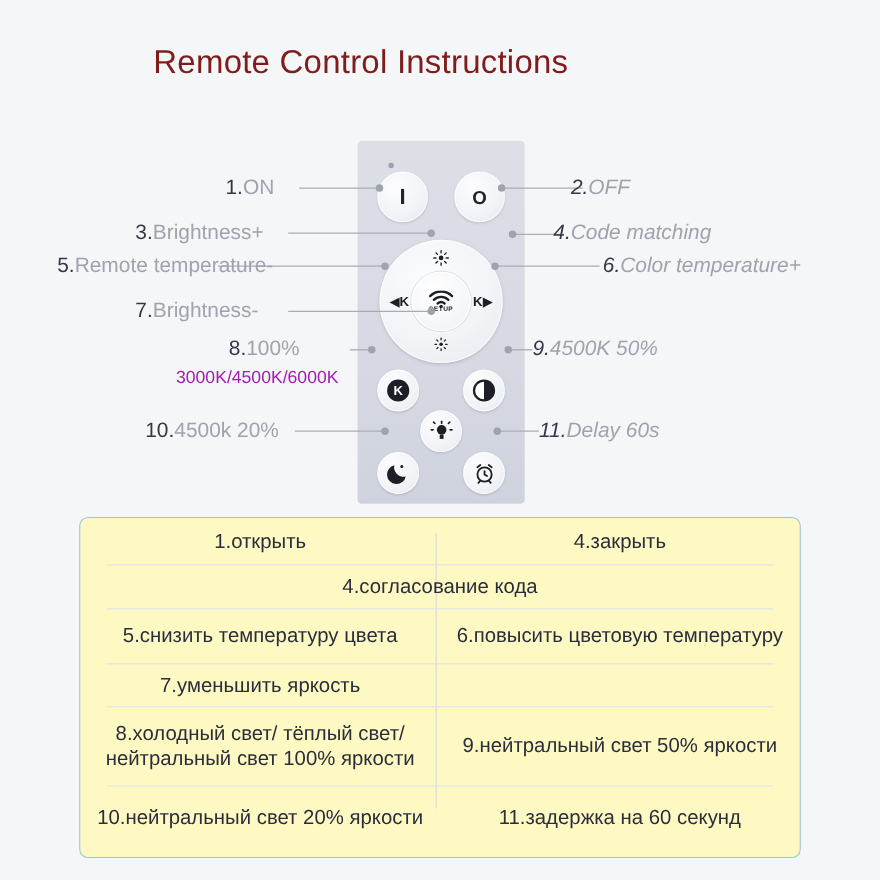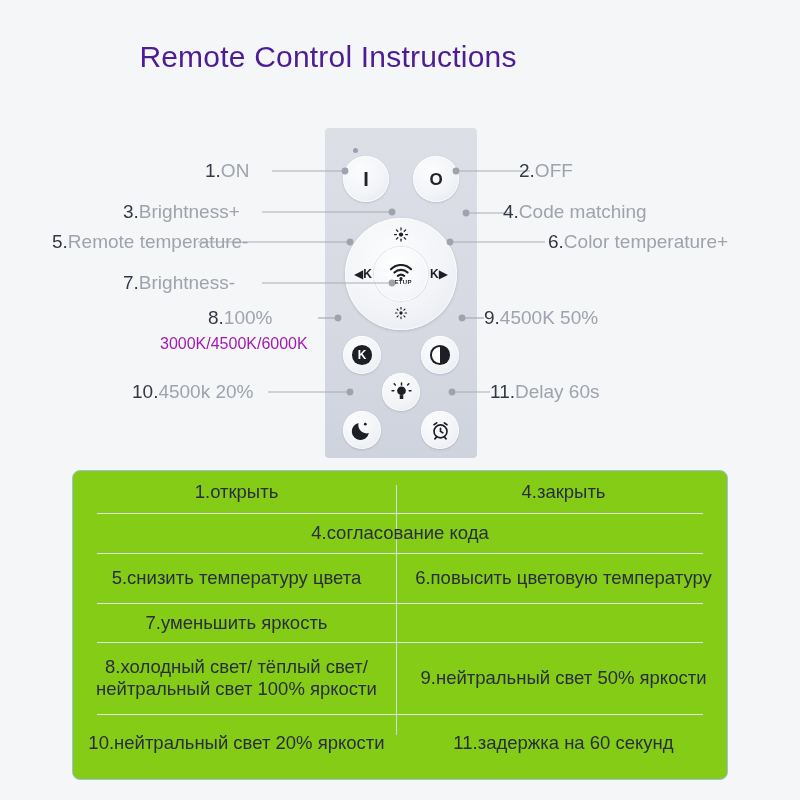--- a/index.html
+++ b/index.html
@@ -9,21 +9,21 @@
     font-family:"Liberation Sans","DejaVu Sans",sans-serif;
     overflow:hidden;
     position:relative;
   }
 
   
   #title{
     position:absolute;left:0;top:40px;width:656px;
     text-align:center;
     font-size:30px;
-    color:#4c1d95;
+    color:#7f1d1d;
     letter-spacing:0.2px;
   }
 
   
   #remote{
     position:absolute;left:325px;top:128px;width:152px;height:330px;
     background:linear-gradient(180deg,#dcdfe6 0%,#d7dae3 55%,#cfd3dd 100%);
     border-radius:4px;
   }
   #remote-led{
@@ -69,28 +69,28 @@
   #btn-bulb {left:57px;top:245px;width:38px;height:38px;}
   #btn-moon {left:18px;top:283px;width:38px;height:38px;}
   #btn-clock{left:96px;top:283px;width:38px;height:38px;}
 
   
   #lines{position:absolute;left:0;top:0;width:800px;height:800px;pointer-events:none;}
 
   
   .callout{position:absolute;white-space:nowrap;font-size:19px;color:#9ea3ad;}
   .callout .n{color:#343845;}
-  .callout.r{text-align:left;}
+  .callout.r{text-align:left;font-style:italic;}
   .callout.l{text-align:right;}
   .sub{position:absolute;white-space:nowrap;font-size:16px;color:#a21caf;}
 
   
   #table{
     position:absolute;left:72px;top:470px;width:656px;height:310px;
-    background:#84cc16;
+    background:#fef9c3;
     border:1.5px solid #9cc3de;
     border-radius:8px;
     box-sizing:border-box;
     overflow:hidden;
   }
   #vdiv{
     position:absolute;left:323px;top:14px;width:1px;height:250px;
     background:#d4d8e0;
   }
   .trow{display:flex;position:relative;}

